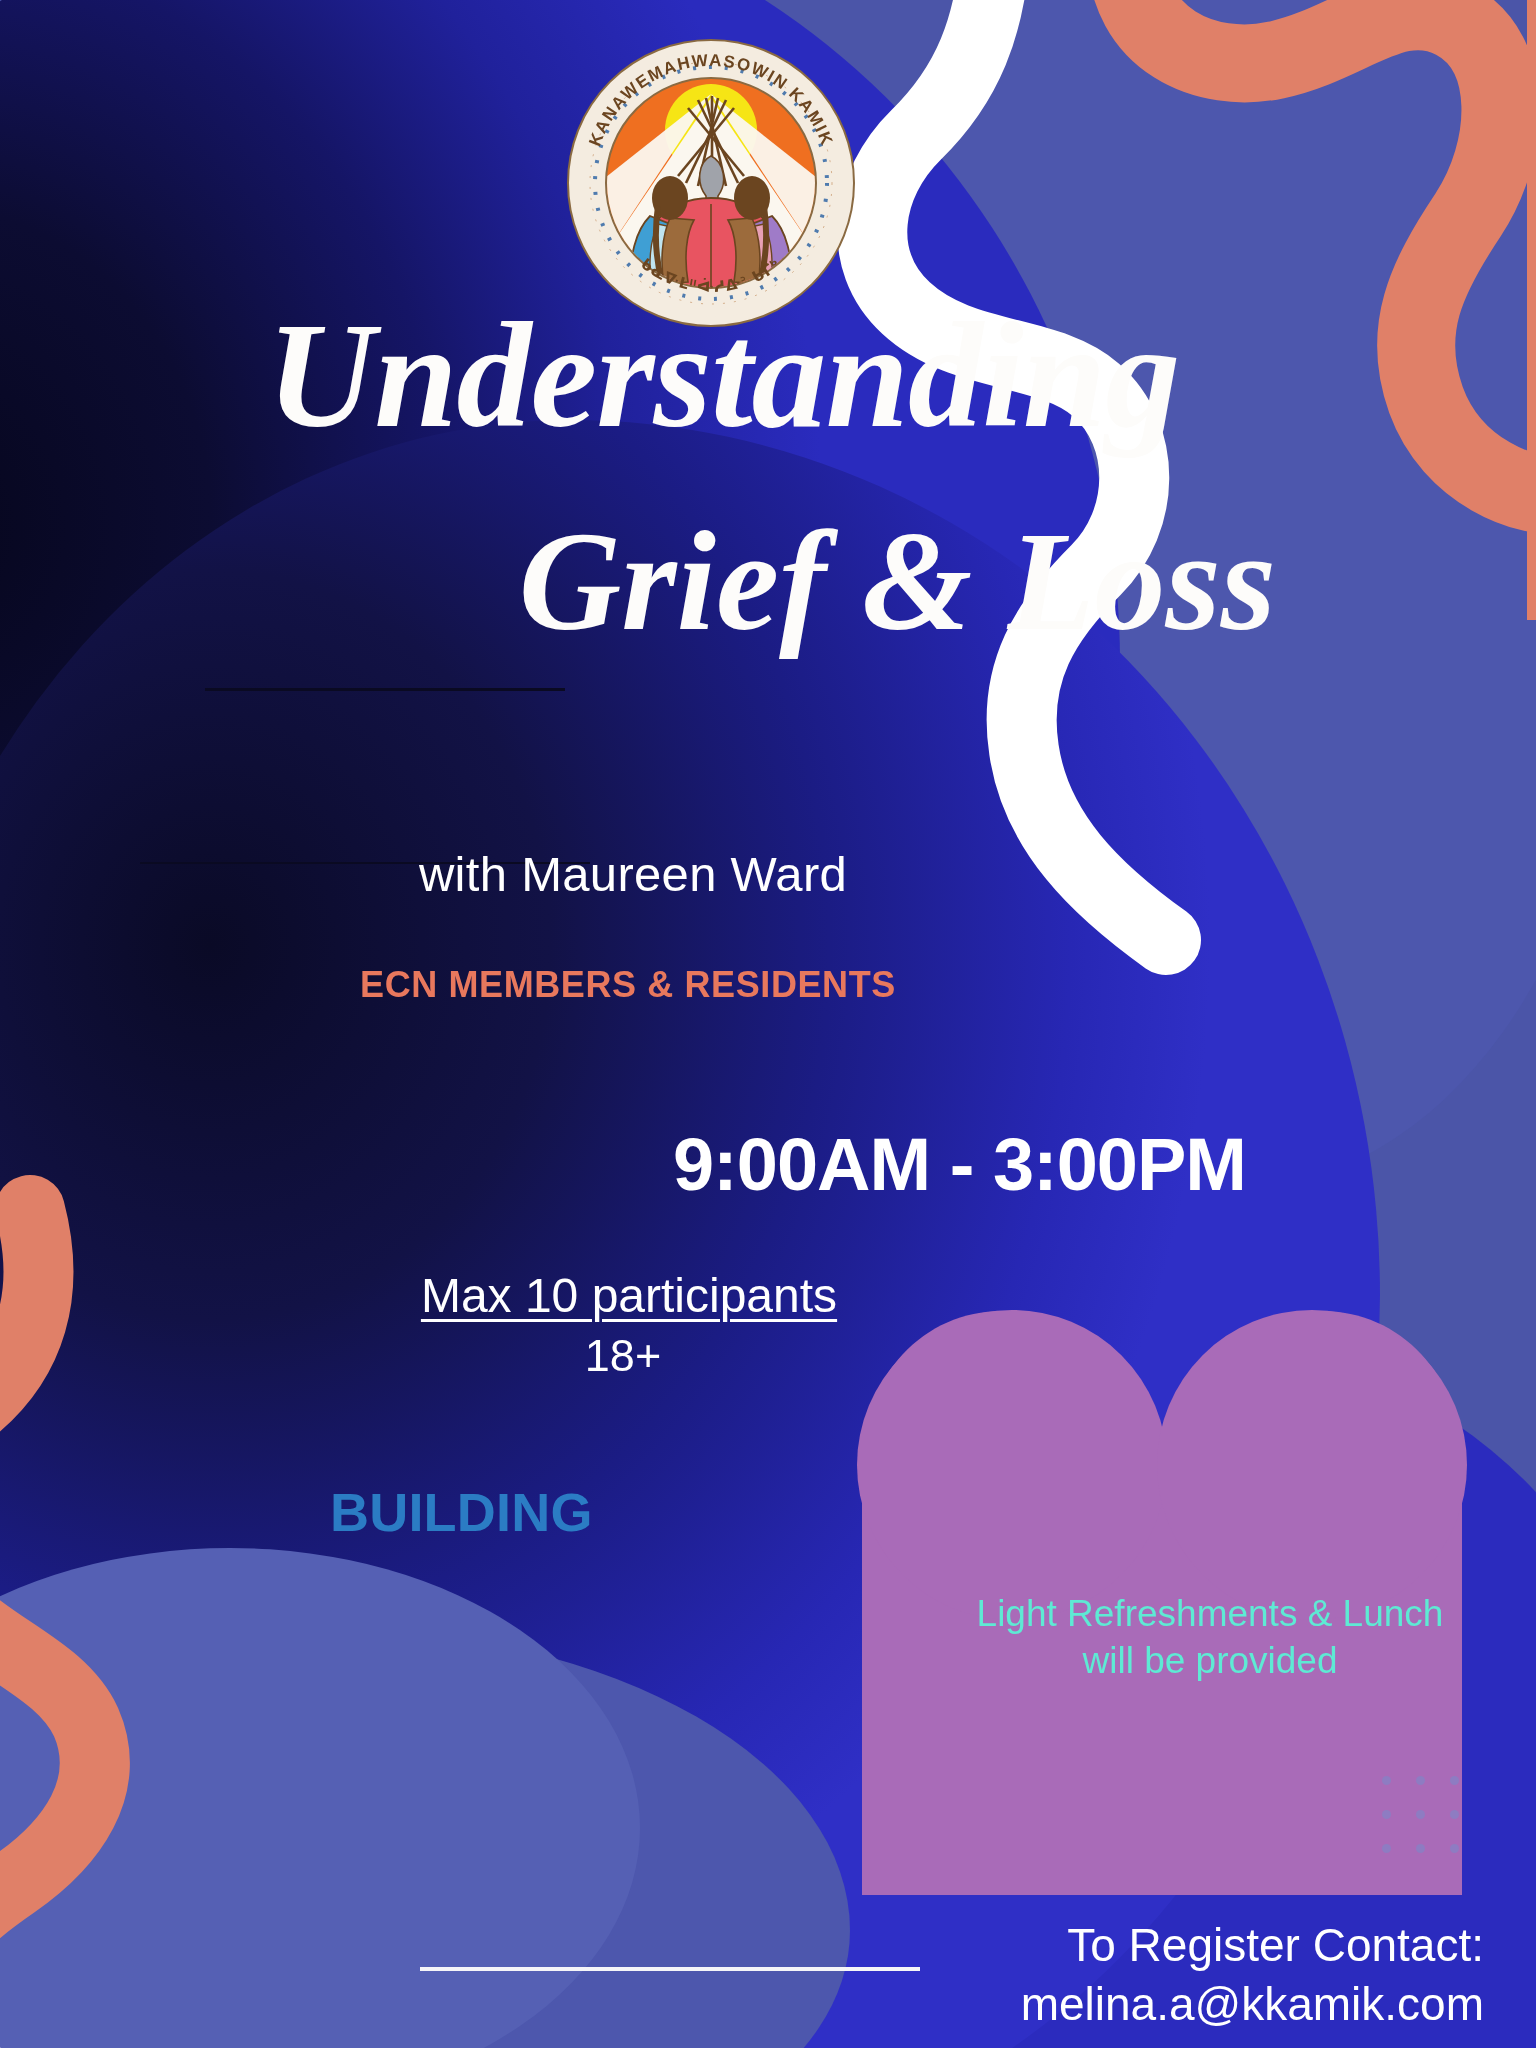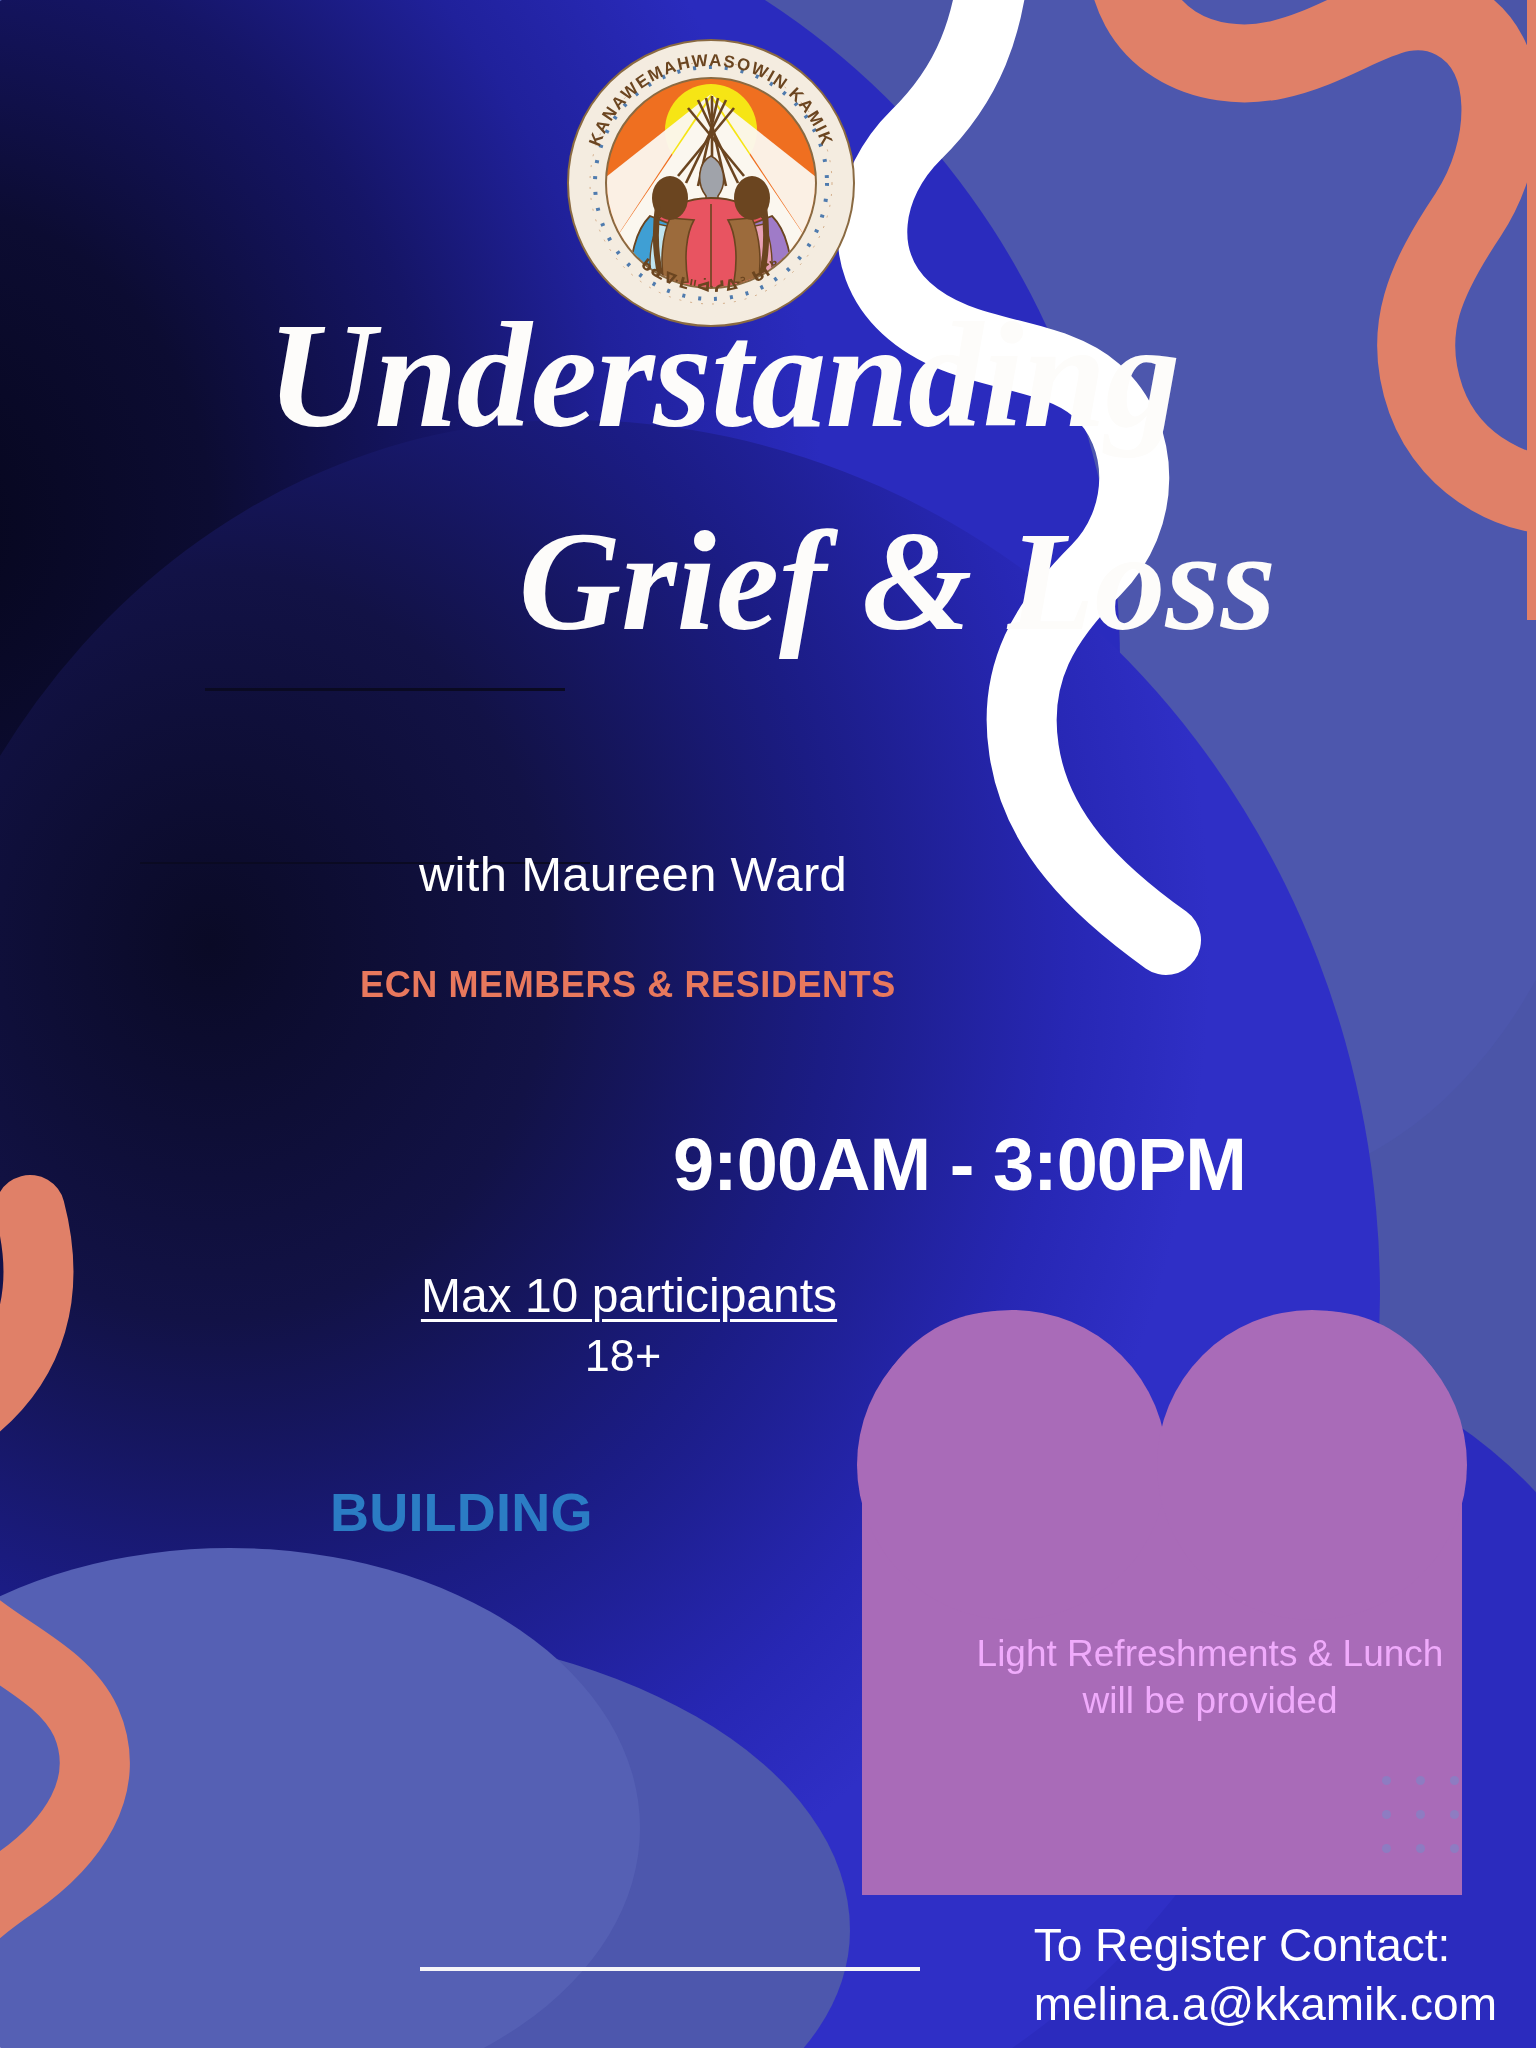--- a/index.html
+++ b/index.html
@@ -207,38 +207,38 @@
     left:330px;top:1482px;
     width:600px;
     color:#2b7cc4;
     font-size:54px;
     font-weight:700;
     line-height:1.12;
     letter-spacing:.2px;
   }
   .refresh{
     position:absolute;
-    left:930px;top:1630px;
+    left:930px;top:1590px;
     width:560px;
     text-align:center;
-    color:#f0abfc;
+    color:#5eead4;
     font-size:37px;
     font-weight:400;
     line-height:1.28;
   }
   .rule-bottom{
     position:absolute;
     left:420px;top:1967px;
     width:500px;height:4px;
     background:#f5f5f8;
   }
   .contact{
     position:absolute;
-    right:39px;bottom:14px;
-    text-align:left;
+    right:52px;bottom:14px;
+    text-align:right;
     color:#ffffff;
     font-size:46px;
     font-weight:400;
     line-height:1.28;
     margin-top:44px;
   }
 </style>
 </head>
 <body>
 

